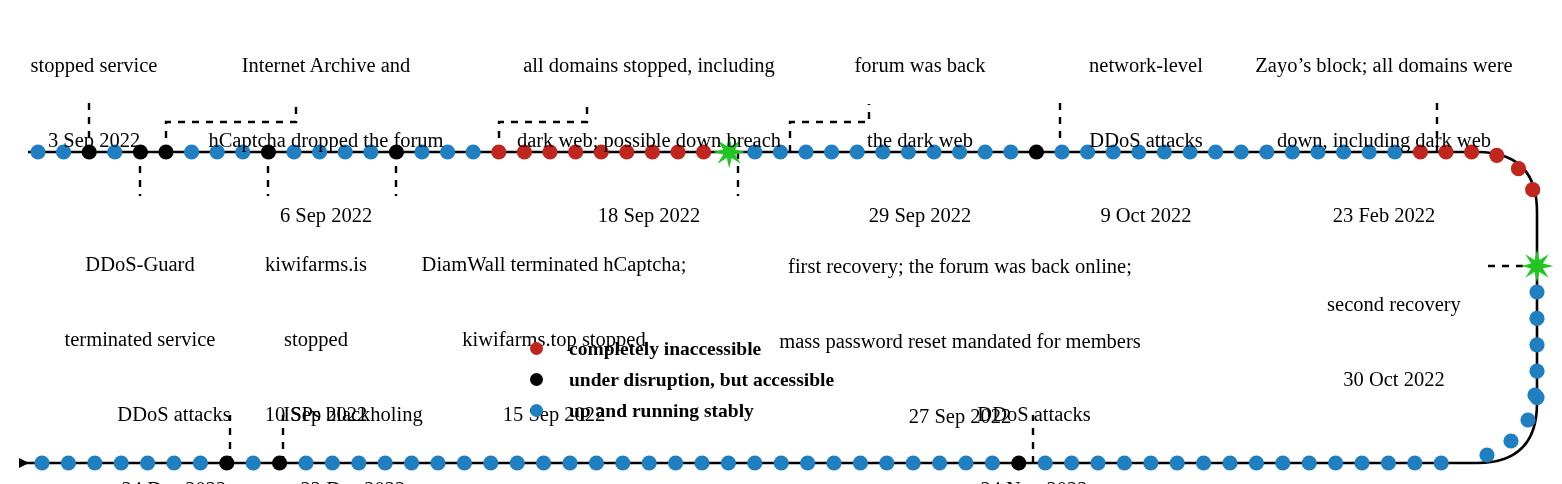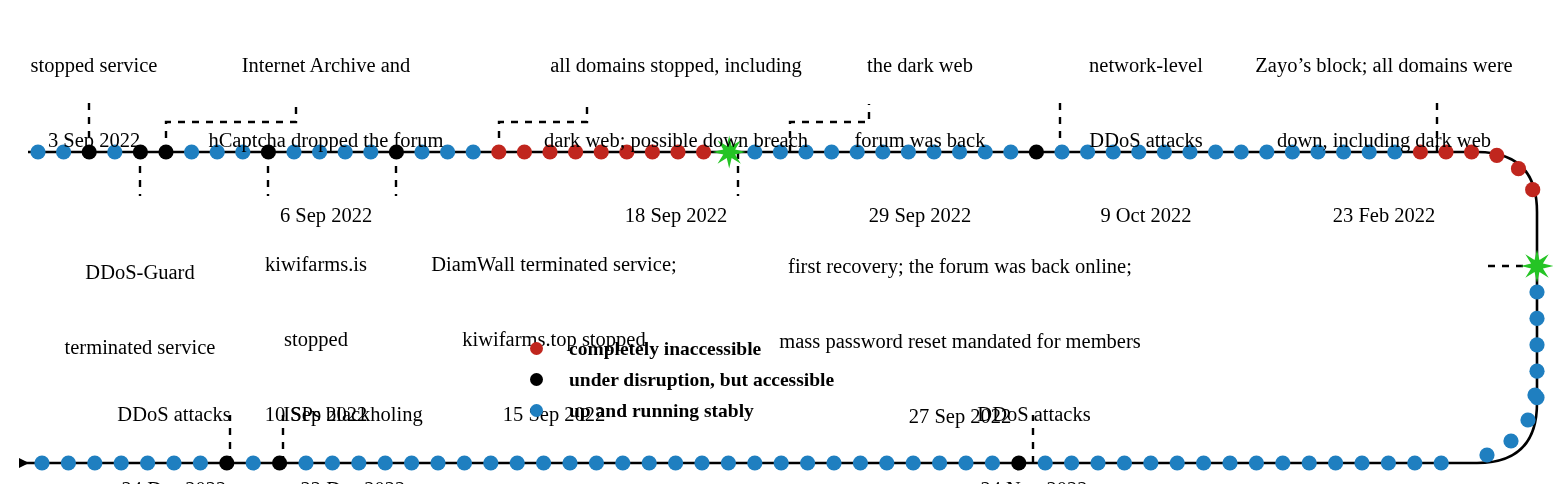--- a/index.html
+++ b/index.html
@@ -192,67 +192,71 @@
     <div>stopped service</div>
     <div>3 Sep 2022</div>
   </div>
 
   <div class="lbl" style="left:178px;top:3px;width:296px;">
     <div>Internet Archive and</div>
     <div>hCaptcha dropped the forum</div>
     <div>6 Sep 2022</div>
   </div>
 
-  <div class="lbl" style="left:510px;top:3px;width:332px;text-align:center;">
+  <div class="lbl" style="left:483px;top:3px;width:332px;text-align:center;">
     <div>all domains stopped, including</div>
     <div>dark web; possible down breach</div>
     <div>18 Sep 2022</div>
   </div>
 
   <div class="lbl" style="left:838px;top:3px;width:164px;">
+    <div>forum was back</div>
     <div>the dark web</div>
-    <div>forum was back</div>
     <div>29 Sep 2022</div>
   </div>
 
   <div class="lbl" style="left:1060px;top:3px;width:172px;">
     <div>network-level</div>
     <div>DDoS attacks</div>
     <div>9 Oct 2022</div>
   </div>
 
   <div class="lbl" style="left:1212px;top:3px;width:344px;">
     <div>Zayo’s block; all domains were</div>
     <div>down, including dark web</div>
     <div>23 Feb 2022</div>
   </div>
 
-  <div class="lbl" style="left:22px;top:210px;width:236px;text-align:center;">
+  <div class="lbl" style="left:22px;top:202px;width:236px;text-align:center;">
     <div>DDoS-Guard</div>
     <div>terminated service</div>
   </div>
 
   <div class="lbl" style="left:240px;top:202px;width:152px;">
     <div>kiwifarms.is</div>
     <div>stopped</div>
     <div>10 Sep 2022</div>
   </div>
 
   <div class="lbl" style="left:396px;top:202px;width:316px;">
-    <div>DiamWall terminated service;</div>
+    <div>DiamWall terminated hCaptcha;</div>
     <div>kiwifarms.top stopped</div>
     <div>15 Sep 2022</div>
   </div>
 
   <div class="lbl" style="left:718px;top:204px;width:484px;">
     <div>first recovery; the forum was back online;</div>
     <div>mass password reset mandated for members</div>
     <div>27 Sep 2022</div>
   </div>
 
+  <div class="lbl" style="left:1300px;top:242px;width:188px;">
+    <div>second recovery</div>
+    <div>30 Oct 2022</div>
+  </div>
 
   <div class="lbl" style="left:96px;top:352px;width:156px;">
     <div>DDoS attacks</div>
     <div>24 Dec 2022</div>
   </div>
 
   <div class="lbl" style="left:260px;top:352px;width:186px;">
     <div>ISPs blackholing</div>
     <div>22 Dec 2022</div>
   </div>

